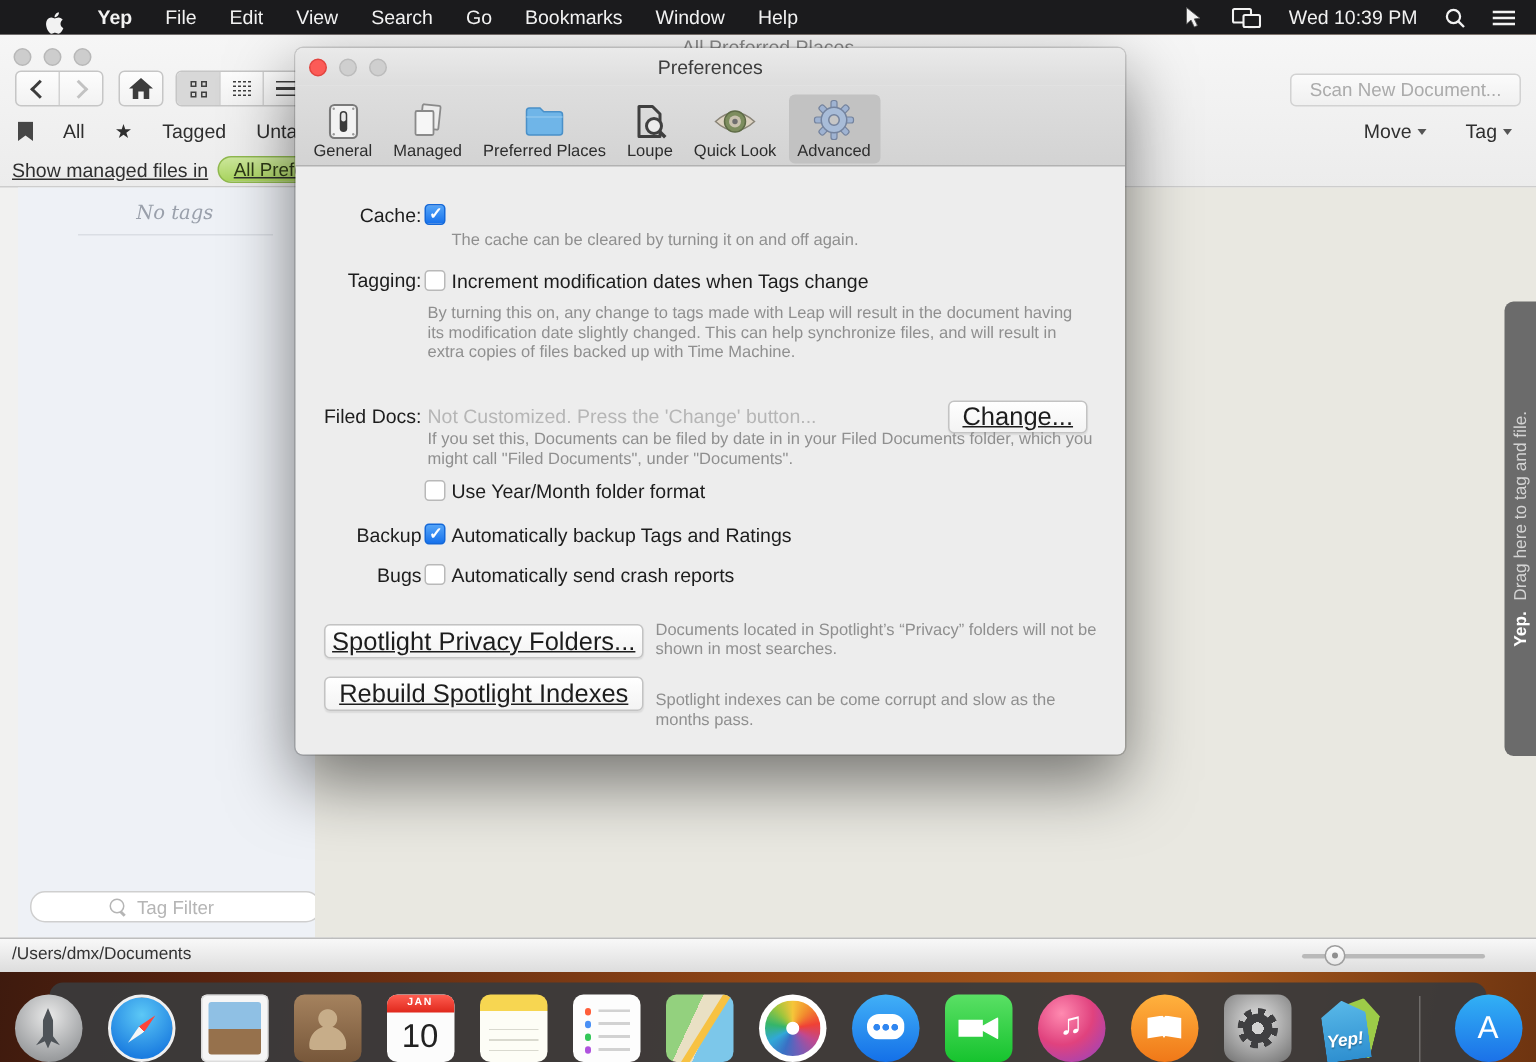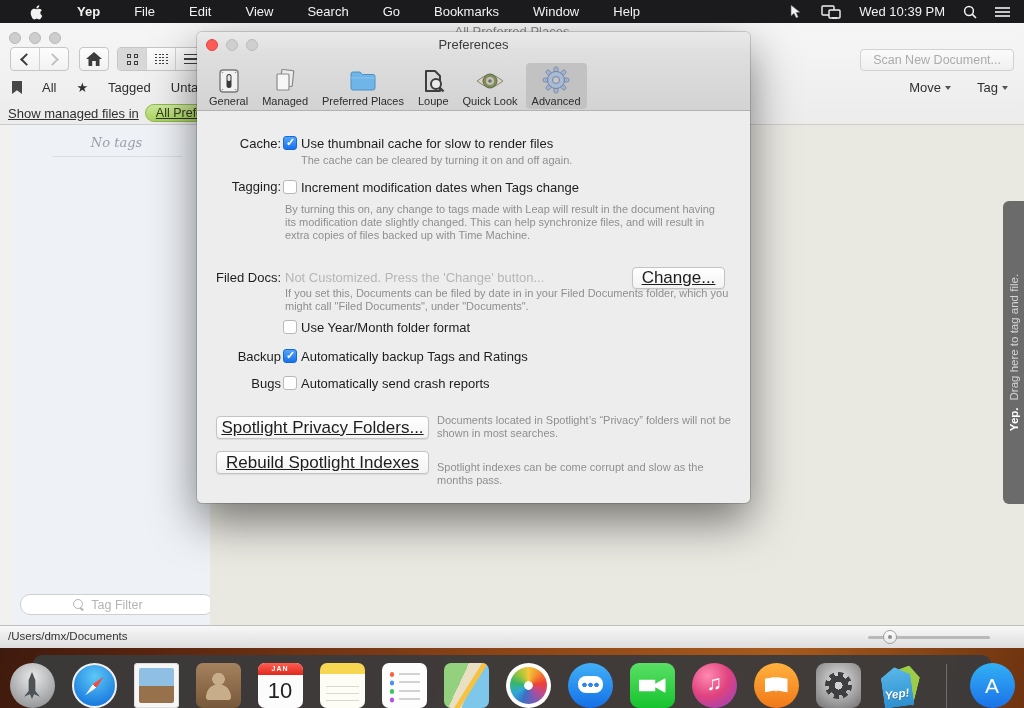--- a/index.html
+++ b/index.html
@@ -2,21 +2,21 @@
 <html><head>
 <meta charset="utf-8">
 <style>
   html,body{margin:0;padding:0;}
   body{font-family:"Liberation Sans",sans-serif;-webkit-font-smoothing:antialiased;}
   .screen{position:relative;width:1024px;height:708px;overflow:hidden;
     background:linear-gradient(100deg,#2a130d 0%,#57230f 22%,#8a4316 52%,#a85a1d 78%,#6e3410 100%);}
   
   .menubar{position:absolute;top:0;left:0;width:1024px;height:23px;background:#1b1b1d;color:#f2f2f2;
     display:flex;align-items:center;font-size:13px;z-index:50;}
-  .menubar .left{display:flex;align-items:center;gap:12px;padding-left:18px;}
+  .menubar .left{display:flex;align-items:flex-end;gap:0;padding-left:18px;}
   .menubar .mitem{padding:0 11px;line-height:23px;}
   .menubar .appname{font-weight:bold;}
   .menubar .right{margin-left:auto;display:flex;align-items:center;gap:18px;padding-right:14px;}
   .apple{width:14px;height:16px;display:block;}
   .mb-icon{display:block;}
   
   .window{position:absolute;top:23px;left:0;width:1024px;height:625px;background:#f1f1f0;z-index:1;}
   .win-header{position:absolute;top:0;left:0;right:0;height:101px;background:linear-gradient(#f6f6f6,#ececec);border-bottom:1px solid #cdcdcd;}
   .win-title{position:absolute;top:1px;width:100%;text-align:center;color:#8a8a8a;font-size:13px;}
   .lights{position:absolute;top:9px;left:9px;display:flex;gap:8px;}
@@ -387,21 +387,20 @@
           <circle cx="14" cy="14" r="3.5" fill="#c6c6c6" stroke="#74839e" stroke-width="1"></circle>
         </svg>
         <span class="tlabel">Advanced</span>
       </div>
     </div>
 
     <div class="d-body">
 
       <div class="rowlabel" style="top:25px">Cache:</div>
       <span class="cbx checked" style="top:25px"></span>
-      <div class="cbxlabel" style="top:25px">Use thumbnail cache for slow to render files</div>
       <div class="fine" style="top:43px;left:104px;width:430px">The cache can be cleared by turning it on and off again.</div>
 
       <div class="rowlabel" style="top:68px">Tagging:</div>
       <span class="cbx" style="top:69px"></span>
       <div class="cbxlabel" style="top:69px">Increment modification dates when Tags change</div>
       <div class="fine" style="top:92px;left:88px;width:434px">By turning this on, any change to tags made with Leap will result in the document having its modification date slightly changed. This can help synchronize files, and will result in extra copies of files backed up with Time Machine.</div>
 
       <div class="rowlabel" style="top:159px">Filed Docs:</div>
       <div class="ghost" style="top:159px">Not Customized. Press the 'Change' button...</div>
       <div class="pushbtn" style="top:156px;left:435px;width:91px;height:20px;line-height:20px">Change...</div>

